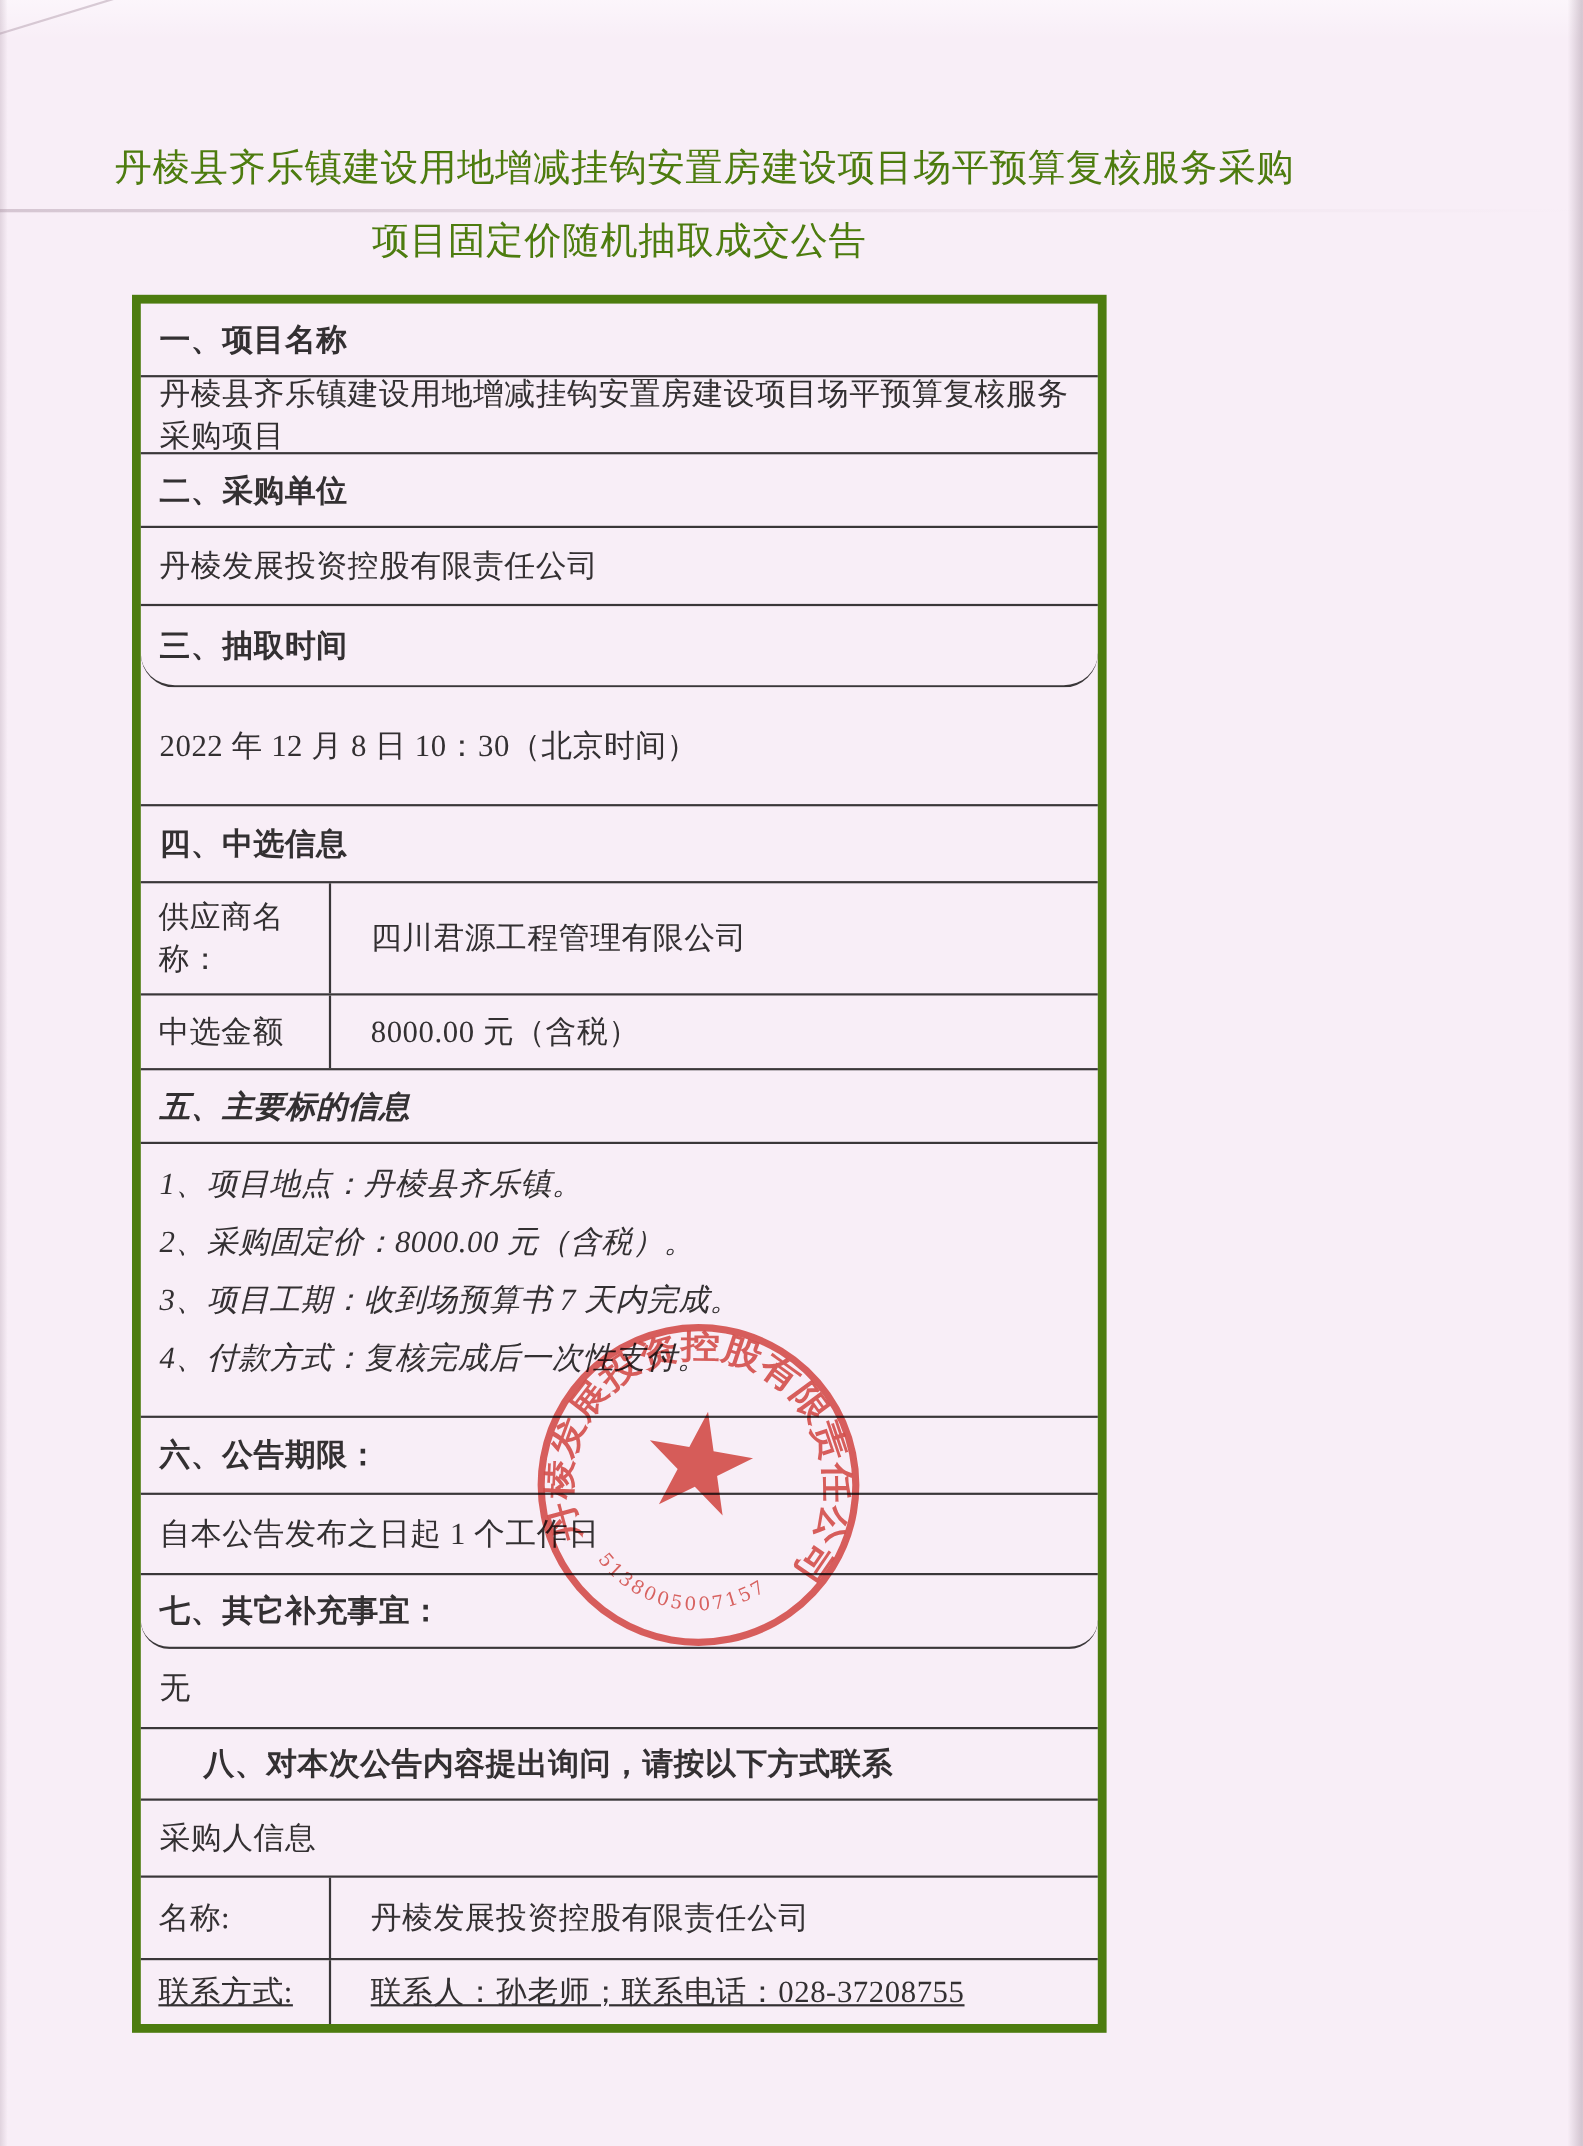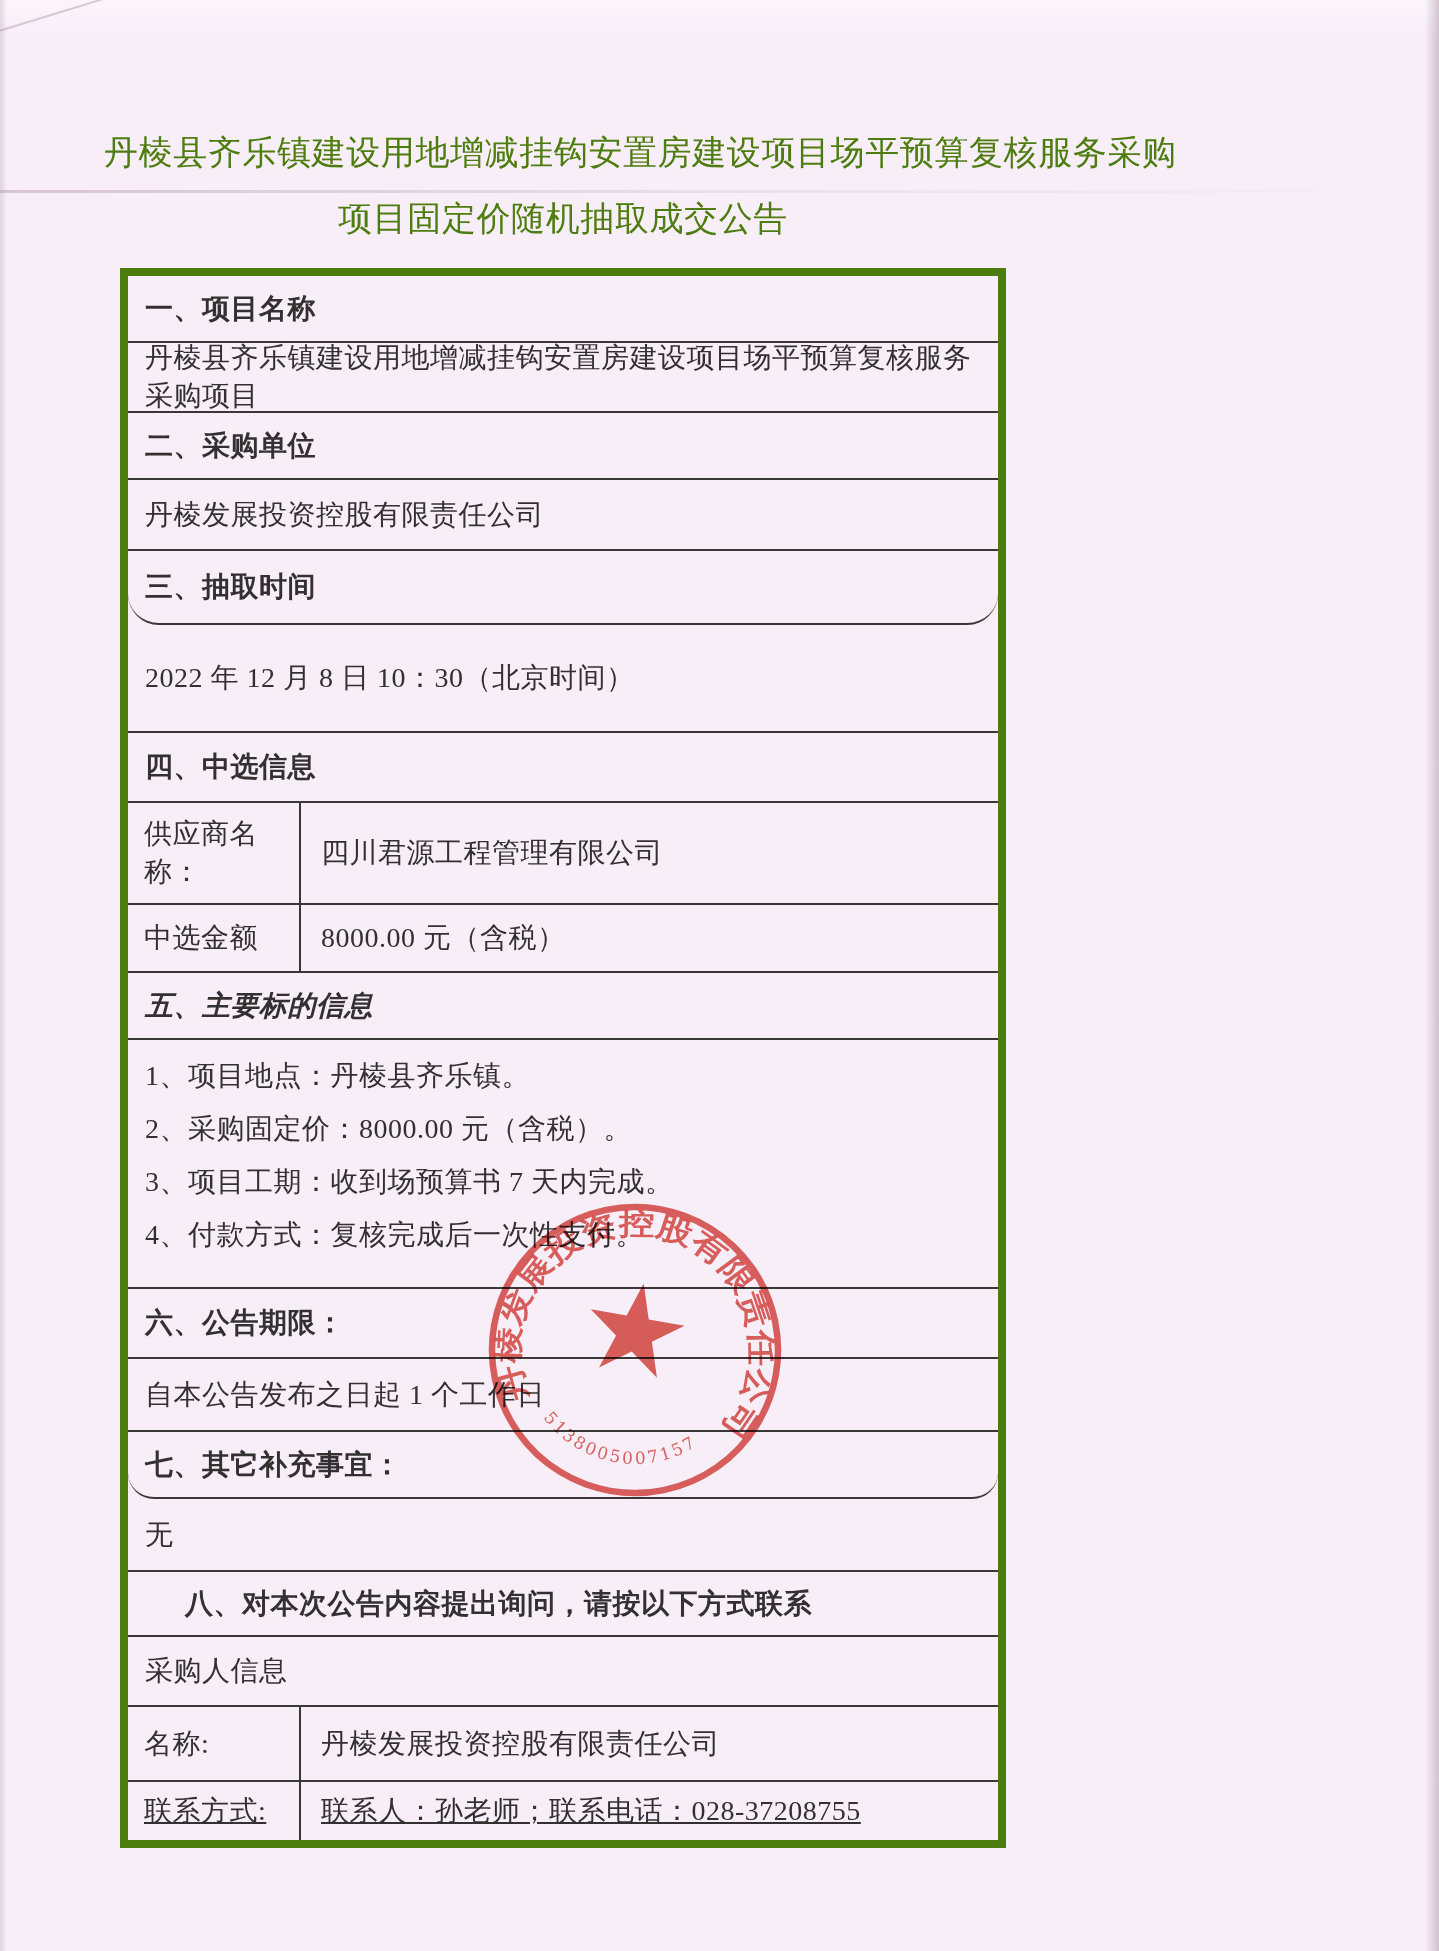--- a/index.html
+++ b/index.html
@@ -30,21 +30,21 @@
     border:8px solid #4d7c0f;box-sizing:border-box;}
   .trow{border-bottom:2px solid #3a3739;display:flex;align-items:center;box-sizing:content-box;}
   .trow:last-child{border-bottom:none;}
   .trow.header{font-weight:bold;}
   .ctext{padding-left:17px;font-size:28px;letter-spacing:.5px;}
   .trow.list{flex-direction:column;align-items:stretch;justify-content:flex-start;padding-top:9px;}
   .litem{height:53px;display:flex;align-items:center;padding-left:17px;font-size:28px;letter-spacing:.5px;}
   .trow.pair{align-items:stretch;}
   .lcell{width:155px;border-right:2px solid #3a3739;display:flex;align-items:center;
     padding-left:16px;font-size:28px;flex:none;letter-spacing:.5px;}
-  .vcell{flex:1;display:flex;align-items:center;padding-left:20px;font-size:28px;letter-spacing:.5px;}
+  .vcell{flex:1;display:flex;align-items:center;padding-left:36px;font-size:28px;letter-spacing:.5px;}
 
   .seal{position:absolute;left:485px;top:1200px;width:300px;height:300px;
     mix-blend-mode:multiply;opacity:.92;}
 </style>
 </head>
 <body>
 
 <div class="top-light"></div>
 <div class="crease-h"></div>
 <div class="crease-d"></div>
@@ -78,21 +78,21 @@
       <div class="lcell">供应商名称：</div>
       <div class="vcell">四川君源工程管理有限公司</div>
     </div>
     <div class="trow pair" style="height: 66px;">
       <div class="lcell">中选金额</div>
       <div class="vcell">8000.00 元（含税）</div>
     </div>
     <div class="trow header" style="height: 65px; font-style: italic;">
       <div class="ctext">五、主要标的信息</div>
     </div>
-    <div class="trow list" style="height: 238px;">
+    <div class="trow list" style="height: 238px; font-style: italic;">
       <div class="litem">1、项目地点：丹棱县齐乐镇。</div>
       <div class="litem">2、采购固定价：8000.00 元（含税）。</div>
       <div class="litem">3、项目工期：收到场预算书 7 天内完成。</div>
       <div class="litem">4、付款方式：复核完成后一次性支付。</div>
     </div>
     <div class="trow header" style="height: 68px;">
       <div class="ctext">六、公告期限：</div>
     </div>
     <div class="trow content" style="height: 71px;">
       <div class="ctext">自本公告发布之日起 1 个工作日</div>

